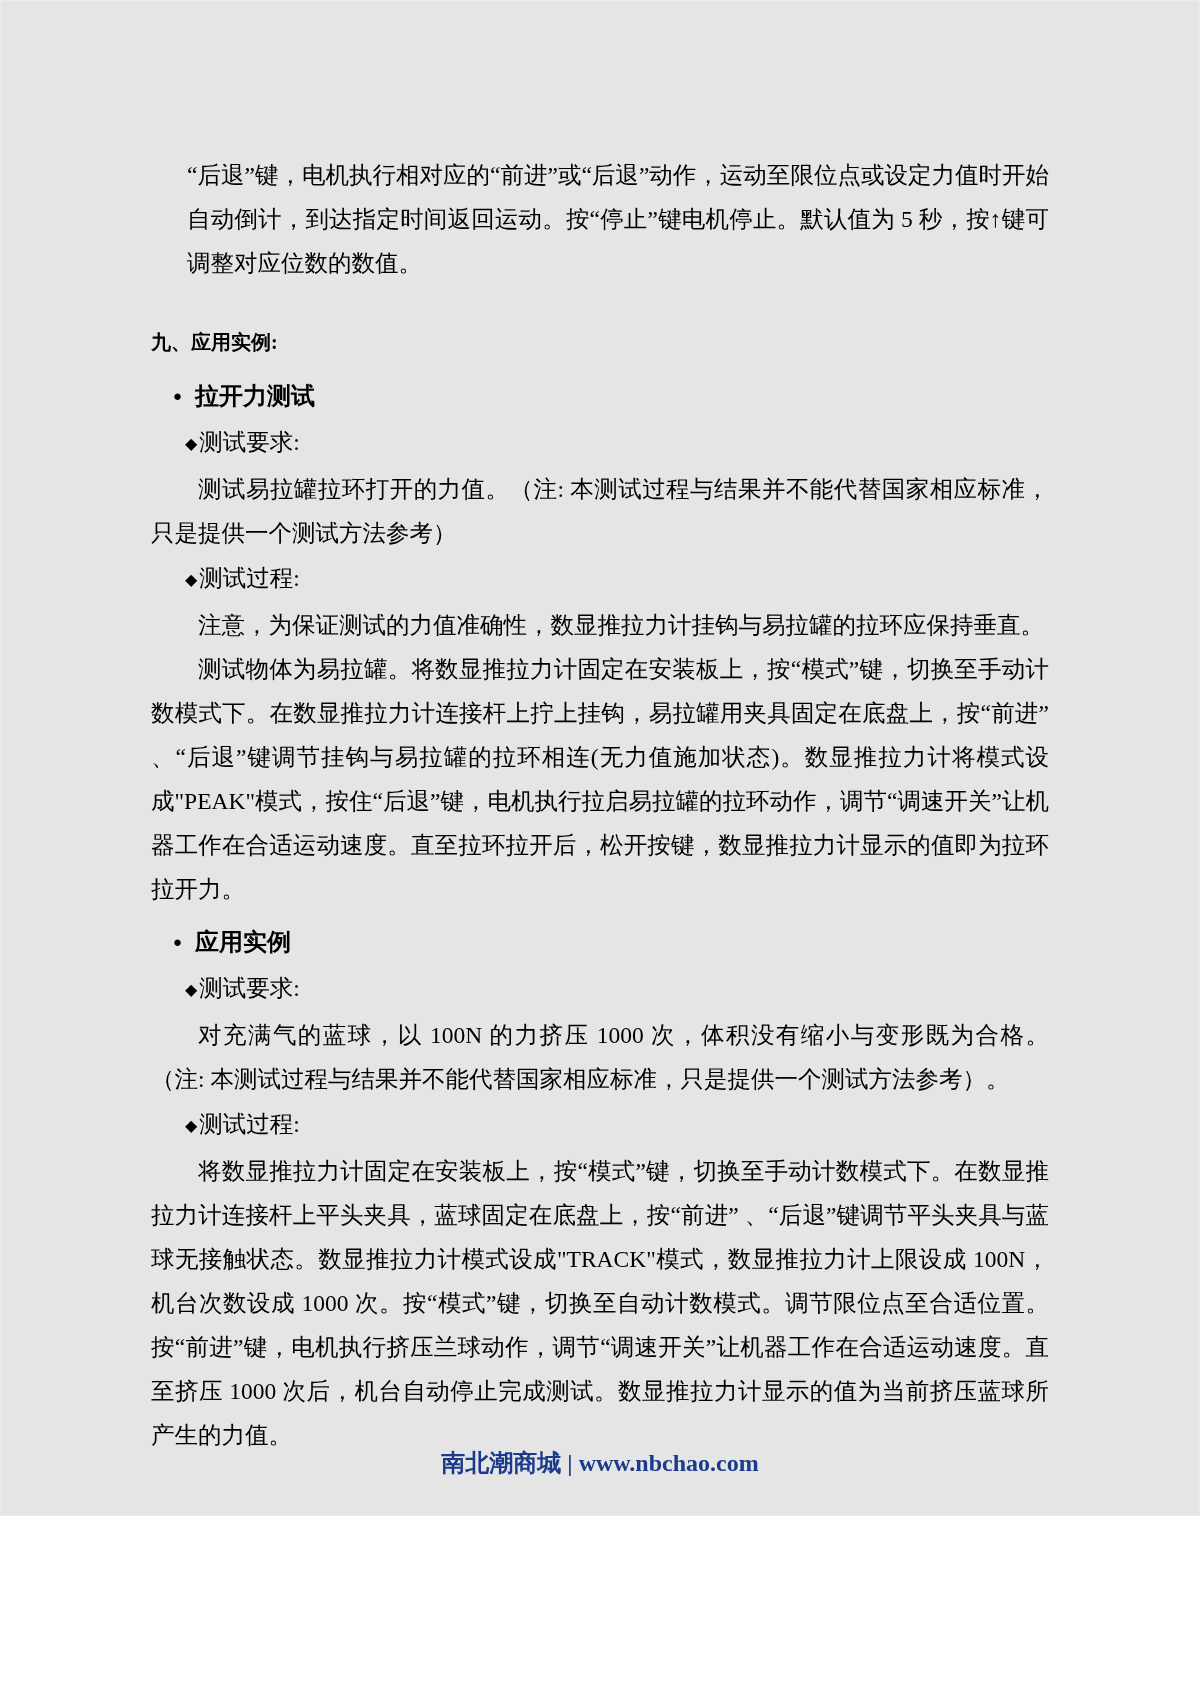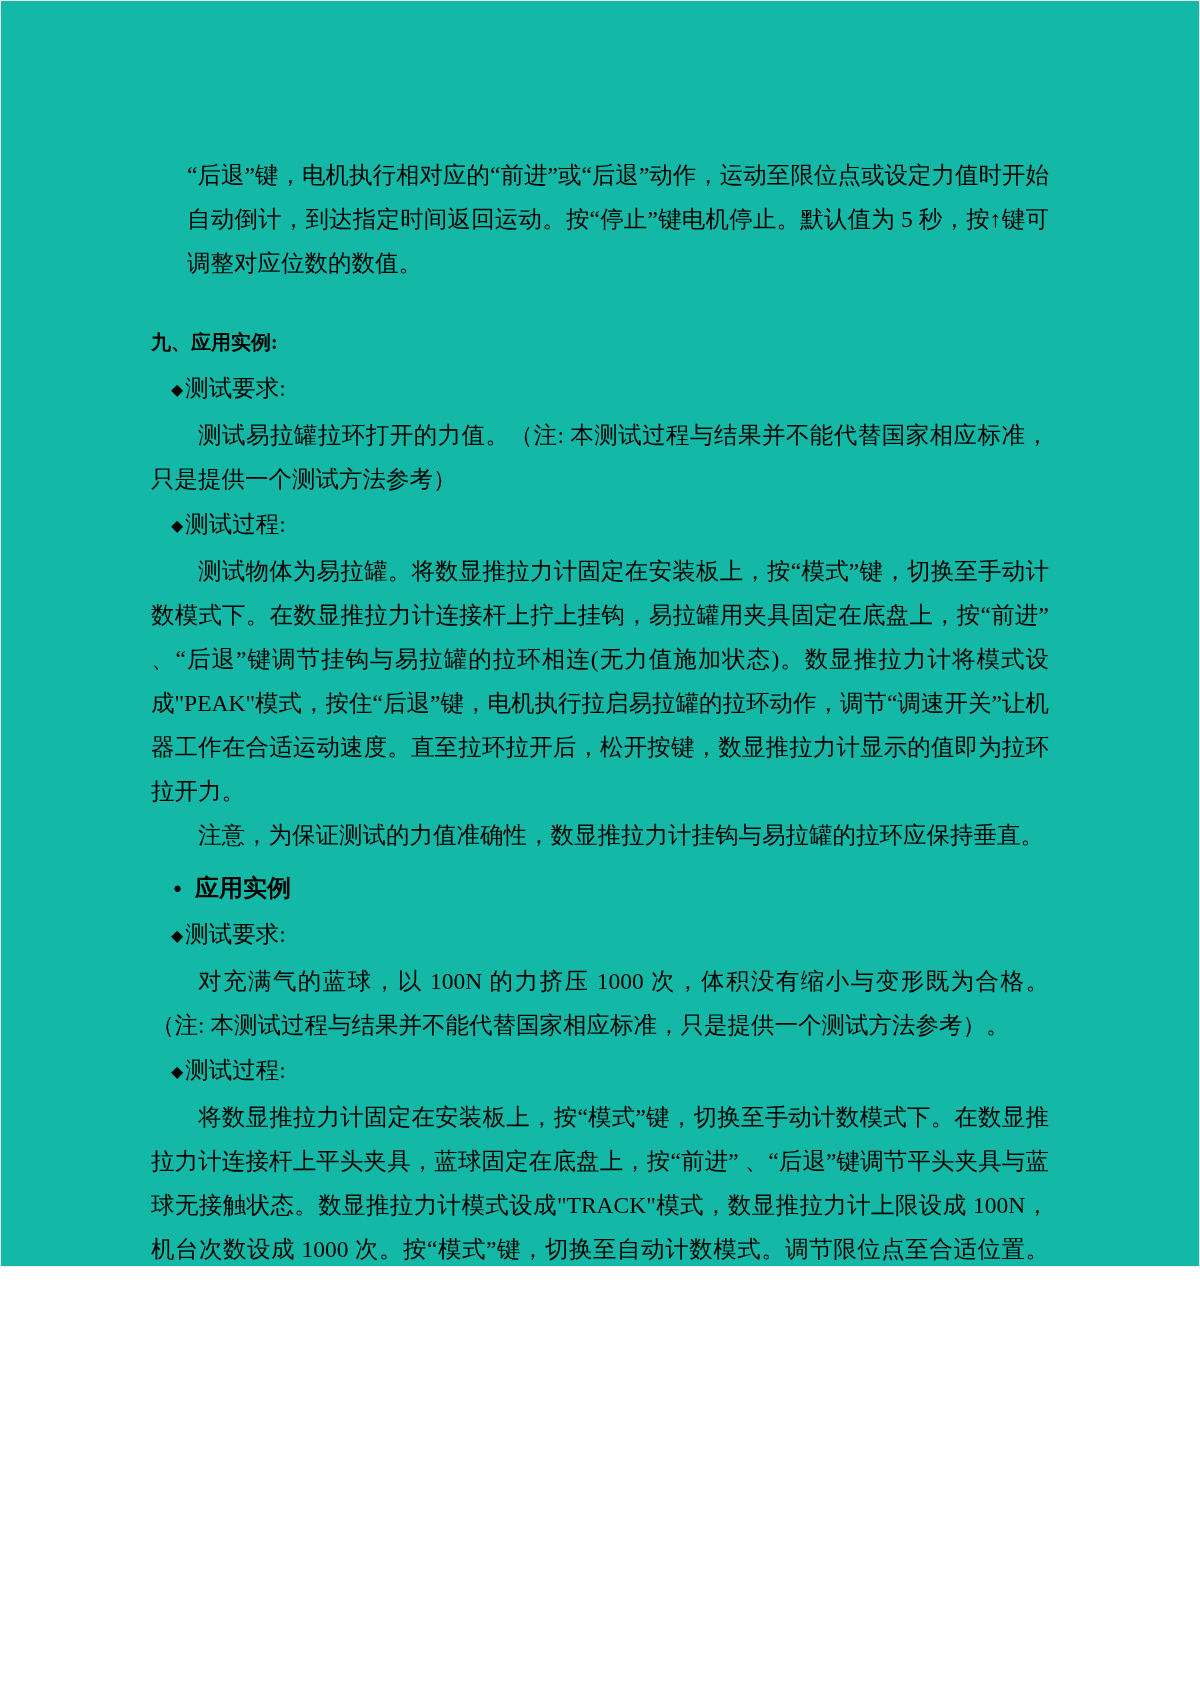--- a/index.html
+++ b/index.html
@@ -9,23 +9,23 @@
   }
   body {
     width: 1200px;
     height: 1697px;
     font-family: "Liberation Serif", "DejaVu Serif", serif;
     color: #000000;
   }
   .page {
     position: relative;
     width: 1200px;
-    height: 1267px;
+    height: 1516px;
     box-sizing: border-box;
-    background: #14b8a6;
+    background: #e5e5e5;
     border: 1px solid #ececec;
     padding: 152px 150px 0 150px;
     overflow: hidden;
   }
   .doc {
     font-size: 23.5px;
     line-height: 44px;
     text-align: justify;
     text-justify: inter-character;
   }
@@ -45,21 +45,21 @@
     font-size: 24px;
     line-height: 46px;
   }
   .bullet {
     display: inline-block;
     font-size: 15px;
     vertical-align: 3px;
     margin-right: 13px;
   }
   .diamond-line {
-    margin: 0 0 0 20px;
+    margin: 0 0 0 34px;
     line-height: 46px;
   }
   .diamond {
     display: inline-block;
     font-size: 16px;
     vertical-align: 1px;
     margin-right: 2px;
   }
   .para {
     margin: 0;
@@ -81,29 +81,32 @@
 <body>
 
 <div class="page">
   <div class="doc">
 
     <p class="intro">“后退”键，电机执行相对应的“前进”或“后退”动作，运动至限位点或设定力值时开始自动倒计，到达指定时间返回运动。按“停止”键电机停止。默认值为 5 秒，按↑键可调整对应位数的数值。</p>
 
     <h2 class="section-heading">九、应用实例:</h2>
 
     <div class="example">
+      <div class="bullet-line">
+        <span class="bullet">●</span><span>拉开力测试</span>
+      </div>
       <div class="diamond-line">
         <span class="diamond">◆</span><span>测试要求:</span>
       </div>
       <p class="para">测试易拉罐拉环打开的力值。（注: 本测试过程与结果并不能代替国家相应标准，只是提供一个测试方法参考）</p>
       <div class="diamond-line">
         <span class="diamond">◆</span><span>测试过程:</span>
       </div>
+      <p class="para">注意，为保证测试的力值准确性，数显推拉力计挂钩与易拉罐的拉环应保持垂直。</p>
       <p class="para">测试物体为易拉罐。将数显推拉力计固定在安装板上，按“模式”键，切换至手动计数模式下。在数显推拉力计连接杆上拧上挂钩，易拉罐用夹具固定在底盘上，按“前进” 、“后退”键调节挂钩与易拉罐的拉环相连(无力值施加状态)。数显推拉力计将模式设成"PEAK"模式，按住“后退”键，电机执行拉启易拉罐的拉环动作，调节“调速开关”让机器工作在合适运动速度。直至拉环拉开后，松开按键，数显推拉力计显示的值即为拉环拉开力。</p>
-      <p class="para">注意，为保证测试的力值准确性，数显推拉力计挂钩与易拉罐的拉环应保持垂直。</p>
     </div>
 
     <div class="example">
       <div class="bullet-line">
         <span class="bullet">●</span><span>应用实例</span>
       </div>
       <div class="diamond-line">
         <span class="diamond">◆</span><span>测试要求:</span>
       </div>
       <p class="para">对充满气的蓝球，以 100N 的力挤压 1000 次，体积没有缩小与变形既为合格。（注: 本测试过程与结果并不能代替国家相应标准，只是提供一个测试方法参考）。</p>

